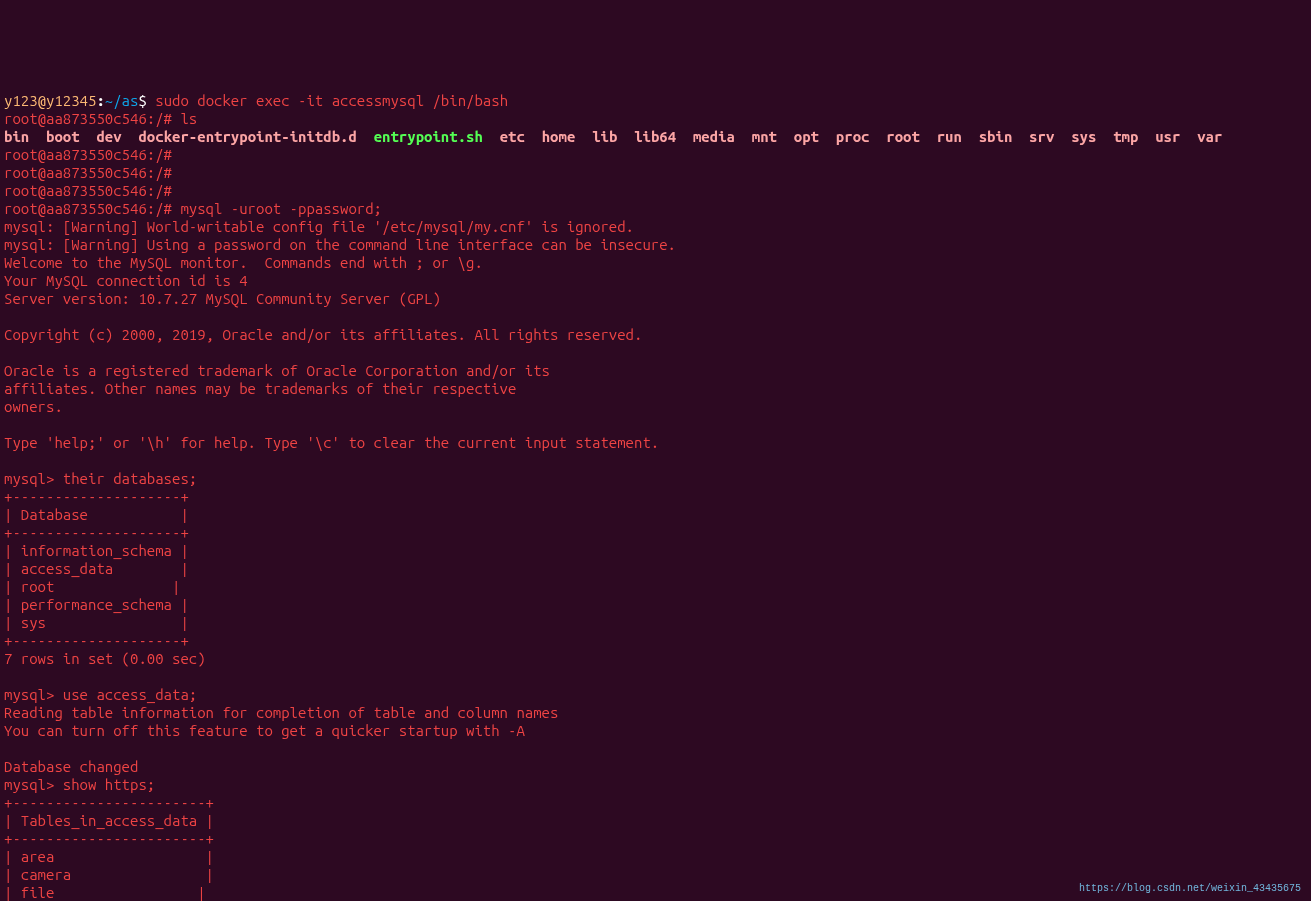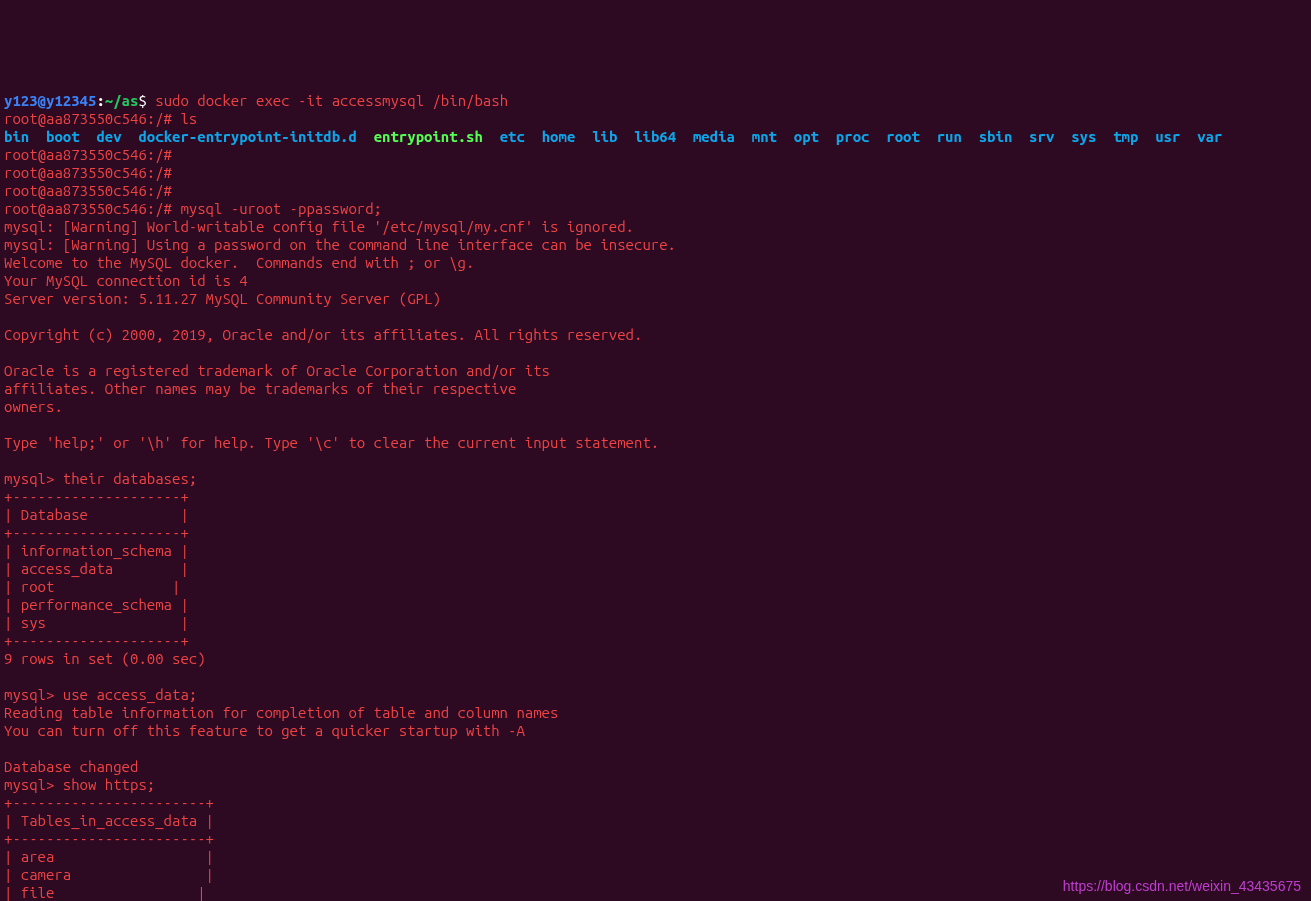--- a/index.html
+++ b/index.html
@@ -13,75 +13,75 @@
       font-family: 'Ubuntu Mono', 'DejaVu Sans Mono', 'Consolas', monospace;
       font-size: 15px;
       line-height: 1.2;
       padding: 2px 4px;
       white-space: pre;
       width: 1311px;
       height: 901px;
       overflow: hidden;
       position: relative;
     }
-    .prompt-user { color: #3b82f6; font-weight: bold; }
+    .prompt-user { color: #fdba74; font-weight: normal; }
     .prompt-colon { color: #ffffff; font-weight: bold; }
-    .prompt-path { color: #22c55e; font-weight: bold; }
+    .prompt-path { color: #0ea5e9; font-weight: normal; }
     .prompt-dollar { color: #ffffff; }
     .term-white { color: #ef4444; }
-    .ls-item { color: #0ea5e9; font-weight: bold; }
+    .ls-item { color: #fca5a5; font-weight: bold; }
     .ls-exec { color: #54ff54; font-weight: bold; }
     .watermark {
       position: absolute;
       bottom: 6px;
       right: 10px;
-      color: #d946ef;
-      font-family: Liberation Sans, sans-serif;
-      font-size: 14px;
+      color: #7dd3fc;
+      font-family: Liberation Mono, monospace;
+      font-size: 10px;
       opacity: 0.85;
     }
   </style>
 </head>
 <body>
 
 
 
 <div>
 <span class="prompt-user">y123@y12345</span><span class="prompt-colon">:</span><span class="prompt-path">~/as</span><span class="prompt-dollar">$ </span><span class="term-white">sudo docker exec -it accessmysql /bin/bash</span>
 <span class="term-white"><span>root@aa873550c546:/#</span> <span>ls</span></span>
 <span><span class="ls-item">bin</span>  <span class="ls-item">boot</span>  <span class="ls-item">dev</span>  <span class="ls-item">docker-entrypoint-initdb.d</span>  <span class="ls-exec">entrypoint.sh</span>  <span class="ls-item">etc</span>  <span class="ls-item">home</span>  <span class="ls-item">lib</span>  <span class="ls-item">lib64</span>  <span class="ls-item">media</span>  <span class="ls-item">mnt</span>  <span class="ls-item">opt</span>  <span class="ls-item">proc</span>  <span class="ls-item">root</span>  <span class="ls-item">run</span>  <span class="ls-item">sbin</span>  <span class="ls-item">srv</span>  <span class="ls-item">sys</span>  <span class="ls-item">tmp</span>  <span class="ls-item">usr</span>  <span class="ls-item">var</span></span>
 <span class="term-white">root@aa873550c546:/#</span>
 <span class="term-white">root@aa873550c546:/#</span>
 <span class="term-white">root@aa873550c546:/#</span>
 <span class="term-white"><span>root@aa873550c546:/#</span> <span>mysql -uroot -ppassword;</span></span>
 <span class="term-white">mysql: [Warning] World-writable config file '/etc/mysql/my.cnf' is ignored.</span>
 <span class="term-white">mysql: [Warning] Using a password on the command line interface can be insecure.</span>
-<span class="term-white">Welcome to the MySQL docker.  Commands end with ; or \g.</span>
+<span class="term-white">Welcome to the MySQL monitor.  Commands end with ; or \g.</span>
 <span class="term-white">Your MySQL connection id is 4</span>
-<span class="term-white">Server version: 5.11.27 MySQL Community Server (GPL)</span>
+<span class="term-white">Server version: 10.7.27 MySQL Community Server (GPL)</span>
 
 <span class="term-white">Copyright (c) 2000, 2019, Oracle and/or its affiliates. All rights reserved.</span>
 
 <span class="term-white">Oracle is a registered trademark of Oracle Corporation and/or its</span>
 <span class="term-white">affiliates. Other names may be trademarks of their respective</span>
 <span class="term-white">owners.</span>
 
 <span class="term-white">Type 'help;' or '\h' for help. Type '\c' to clear the current input statement.</span>
 
 <span class="term-white"><span>mysql&gt; </span><span>their databases;</span></span>
 <span class="term-white">+--------------------+</span>
 <span class="term-white">| Database           |</span>
 <span class="term-white">+--------------------+</span>
 <span class="term-white">| information_schema |</span>
 <span class="term-white">| access_data        |</span>
 <span class="term-white">| root              |</span>
 <span class="term-white">| performance_schema |</span>
 <span class="term-white">| sys                |</span>
 <span class="term-white">+--------------------+</span>
-<span class="term-white">9 rows in set (0.00 sec)</span>
+<span class="term-white">7 rows in set (0.00 sec)</span>
 
 <span class="term-white"><span>mysql&gt; </span><span>use access_data;</span></span>
 <span class="term-white">Reading table information for completion of table and column names</span>
 <span class="term-white">You can turn off this feature to get a quicker startup with -A</span>
 
 <span class="term-white">Database changed</span>
 <span class="term-white"><span>mysql&gt; </span><span>show https;</span></span>
 <span class="term-white">+-----------------------+</span>
 <span class="term-white">| Tables_in_access_data |</span>
 <span class="term-white">+-----------------------+</span>

